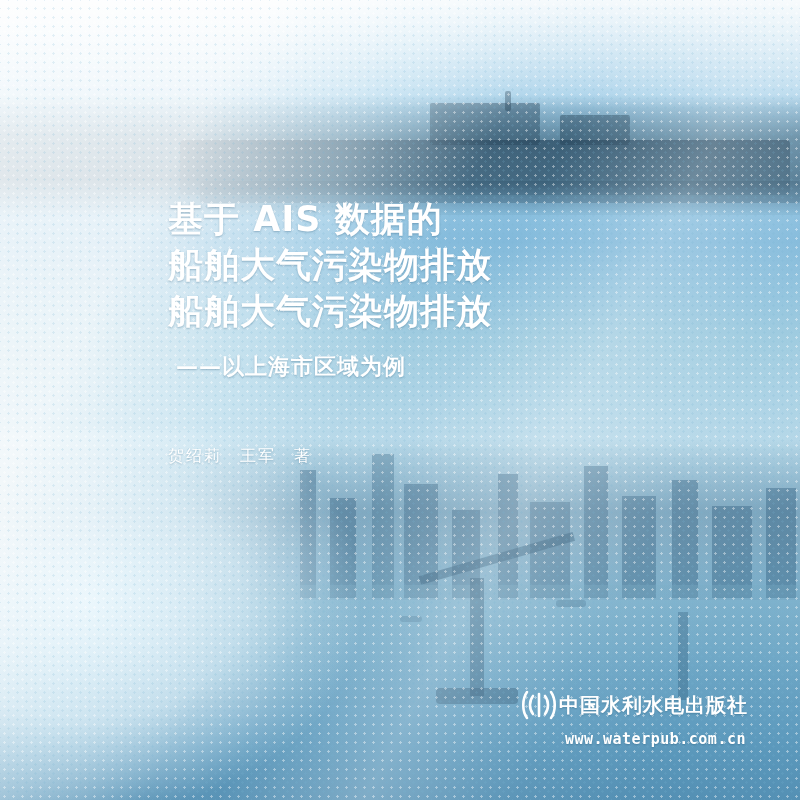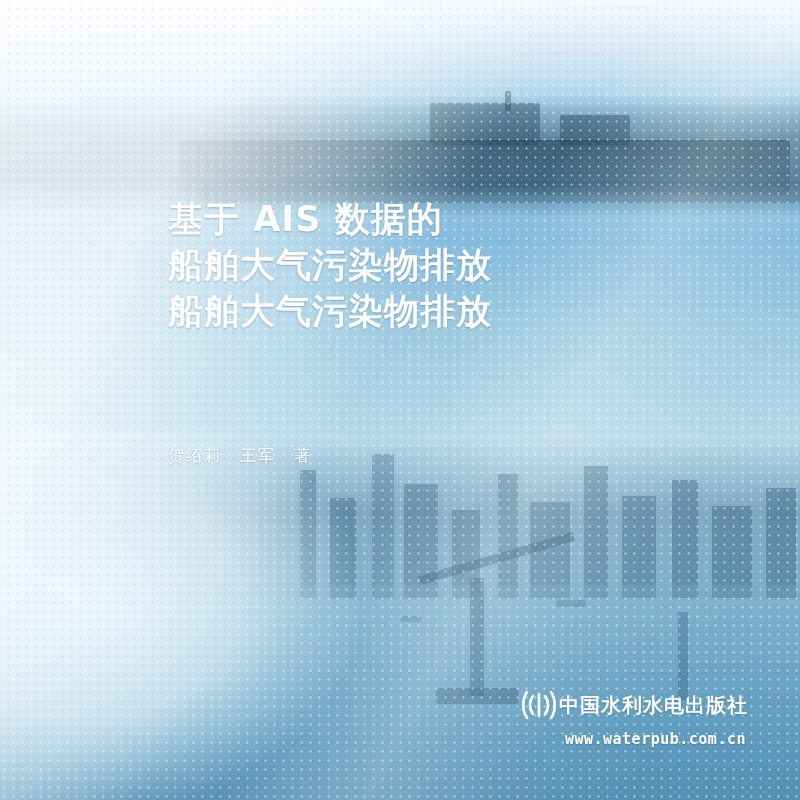--- a/index.html
+++ b/index.html
@@ -268,20 +268,21 @@
   <div class="diag-light"></div>
   <div class="diag-light2"></div>
   <div class="top-veil"></div>
   <div class="dots2"></div>
   <div class="dots"></div>
 
   <div class="title-block">
     <div class="title-line">基于 AIS 数据的</div>
     <div class="title-line">船舶大气污染物排放</div>
     <div class="title-line">船舶大气污染物排放</div>
+    <div class="subtitle">——以上海市区域为例</div>
   </div>
 
   <div class="authors">贺绍莉　王军　著</div>
 
   <div class="publisher">
     <div class="pub-row">
       <svg class="pub-mark" viewBox="0 0 40 36" aria-hidden="true">
         <g fill="none" stroke="#ffffff" stroke-width="2.6" stroke-linecap="round">
           <path d="M8 5 C3 12, 3 24, 8 31"></path>
           <path d="M32 5 C37 12, 37 24, 32 31"></path>

